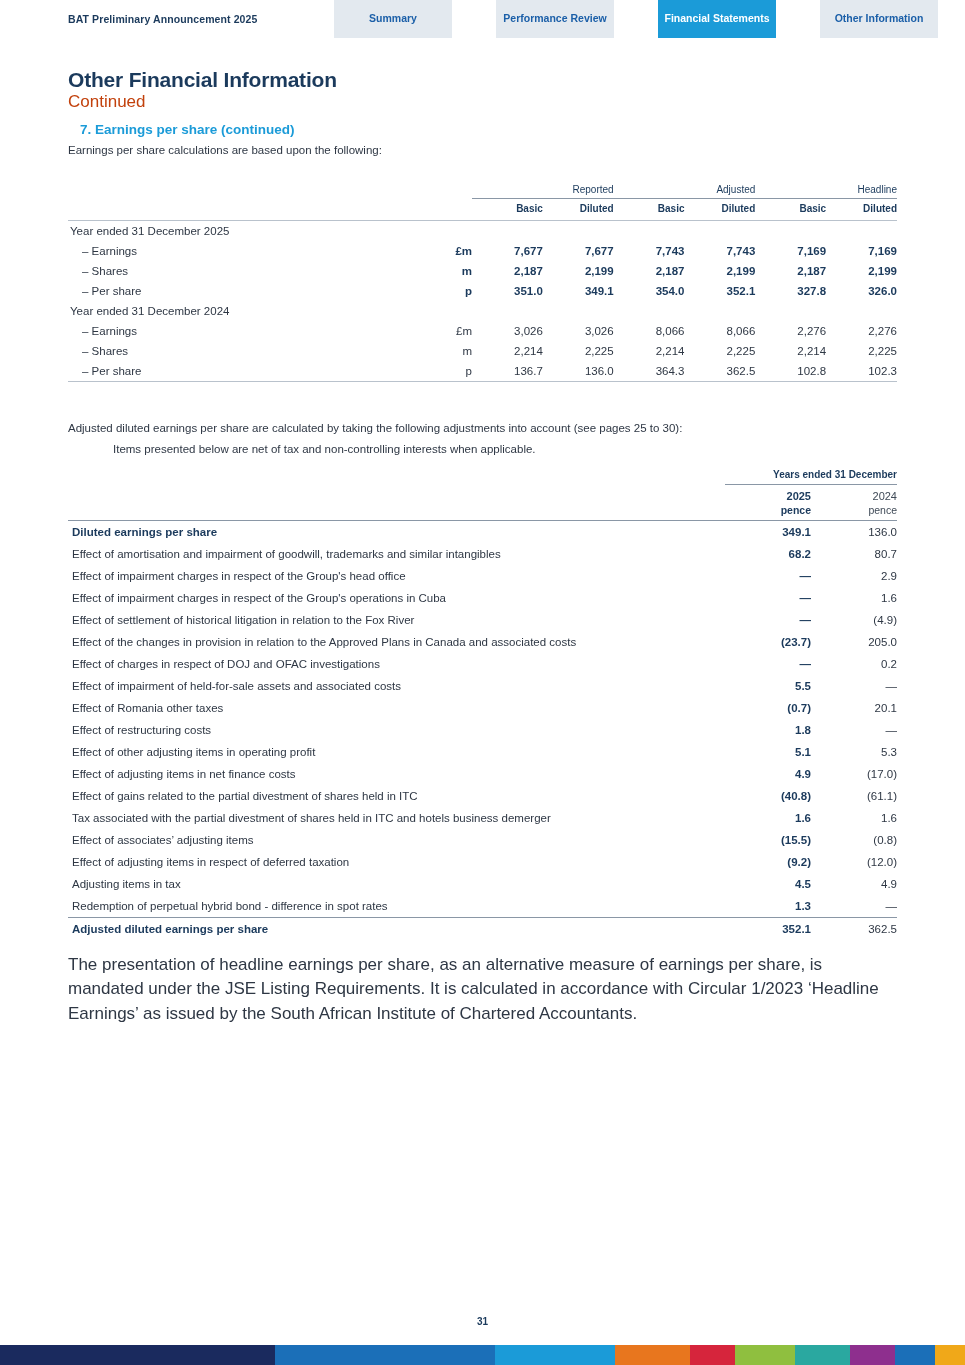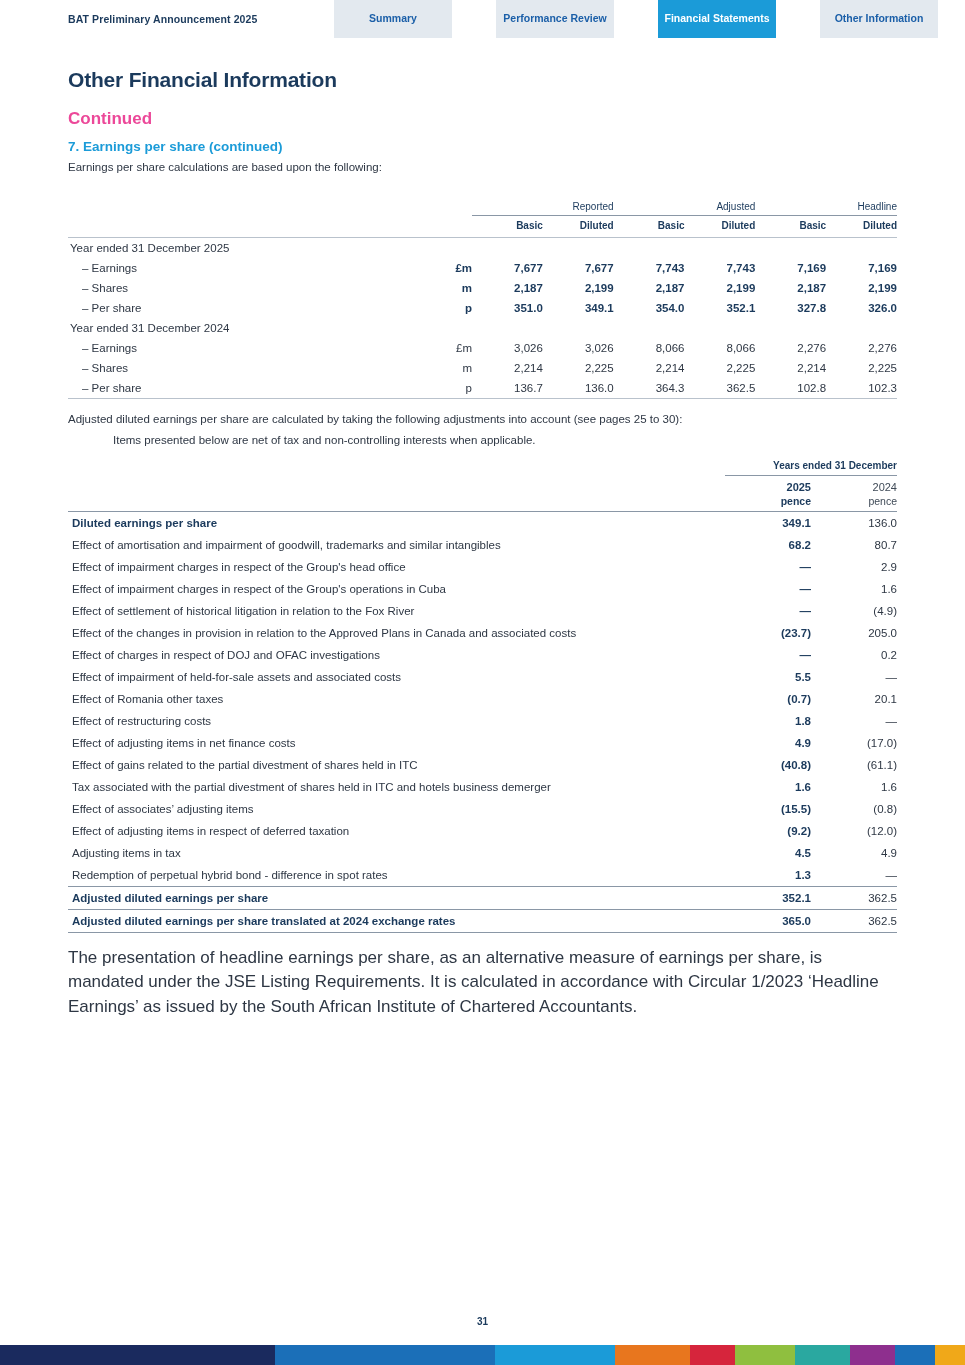--- a/index.html
+++ b/index.html
@@ -58,29 +58,29 @@
   }
   h1.title {
     font-size: 21px;
     font-weight: bold;
     color: #1b3a5c;
     margin: 30px 0 0 0;
     letter-spacing: -0.2px;
   }
   .subtitle {
     font-size: 17px;
-    color: #ec4899;
-    margin: 17px 0 0 0;
-    font-weight: bold;
+    color: #c2410c;
+    margin: 0 0 0 0;
+    font-weight: normal;
   }
   .section-head {
     font-size: 13.5px;
     font-weight: bold;
     color: #1b9bd8;
-    margin: 10px 0 0 0;
+    margin: 10px 0 0 12px;
   }
   .intro {
     font-size: 11.5px;
     color: #2e3744;
     margin: 7px 0 16px 0;
   }
 
   
   table { border-collapse: collapse; }
   .t1 {
@@ -125,21 +125,21 @@
     padding: 4px 0;
     width: 71px;
   }
   .t1 .bold { font-weight: bold; color: #1b3a5c; }
   .t1 .sep td { border-bottom: 1px solid #b9c2cc; height: 1px; padding: 0; }
 
   
   .para {
     font-size: 11.5px;
     color: #2e3744;
-    margin-top: 12px;
+    margin-top: 38px;
     line-height: 1.45;
   }
   .para2 { margin-top: 4px; margin-left: 45px; }
 
   
   .t2 {
     width: 829px;
     margin-top: 12px;
     font-size: 11.5px;
   }
@@ -414,20 +414,25 @@
       <td class="lbl">Effect of Romania other taxes</td>
       <td class="v cur">(0.7)</td>
       <td class="v">20.1</td>
     </tr>
     <tr>
       <td class="lbl">Effect of restructuring costs</td>
       <td class="v cur">1.8</td>
       <td class="v">—</td>
     </tr>
     <tr>
+      <td class="lbl">Effect of other adjusting items in operating profit</td>
+      <td class="v cur">5.1</td>
+      <td class="v">5.3</td>
+    </tr>
+    <tr>
       <td class="lbl">Effect of adjusting items in net finance costs</td>
       <td class="v cur">4.9</td>
       <td class="v">(17.0)</td>
     </tr>
     <tr>
       <td class="lbl">Effect of gains related to the partial divestment of shares held in ITC</td>
       <td class="v cur">(40.8)</td>
       <td class="v">(61.1)</td>
     </tr>
     <tr>
@@ -451,25 +456,20 @@
       <td class="v">4.9</td>
     </tr>
     <tr>
       <td class="lbl">Redemption of perpetual hybrid bond - difference in spot rates</td>
       <td class="v cur">1.3</td>
       <td class="v">—</td>
     </tr>
     <tr class="boldrow ruleTop">
       <td class="lbl">Adjusted diluted earnings per share</td>
       <td class="v cur">352.1</td>
-      <td class="v">362.5</td>
-    </tr>
-    <tr class="boldrow ruleTop ruleBot">
-      <td class="lbl">Adjusted diluted earnings per share translated at 2024 exchange rates</td>
-      <td class="v cur">365.0</td>
       <td class="v">362.5</td>
     </tr>
   </tbody>
     </table>
 
   <div class="footnote">The presentation of headline earnings per share, as an alternative measure of earnings per share, is mandated under the JSE Listing Requirements. It is calculated in accordance with Circular 1/2023 ‘Headline Earnings’ as issued by the South African Institute of Chartered Accountants.</div>
 </div>
 
 <div class="pagenum">31</div>
 

